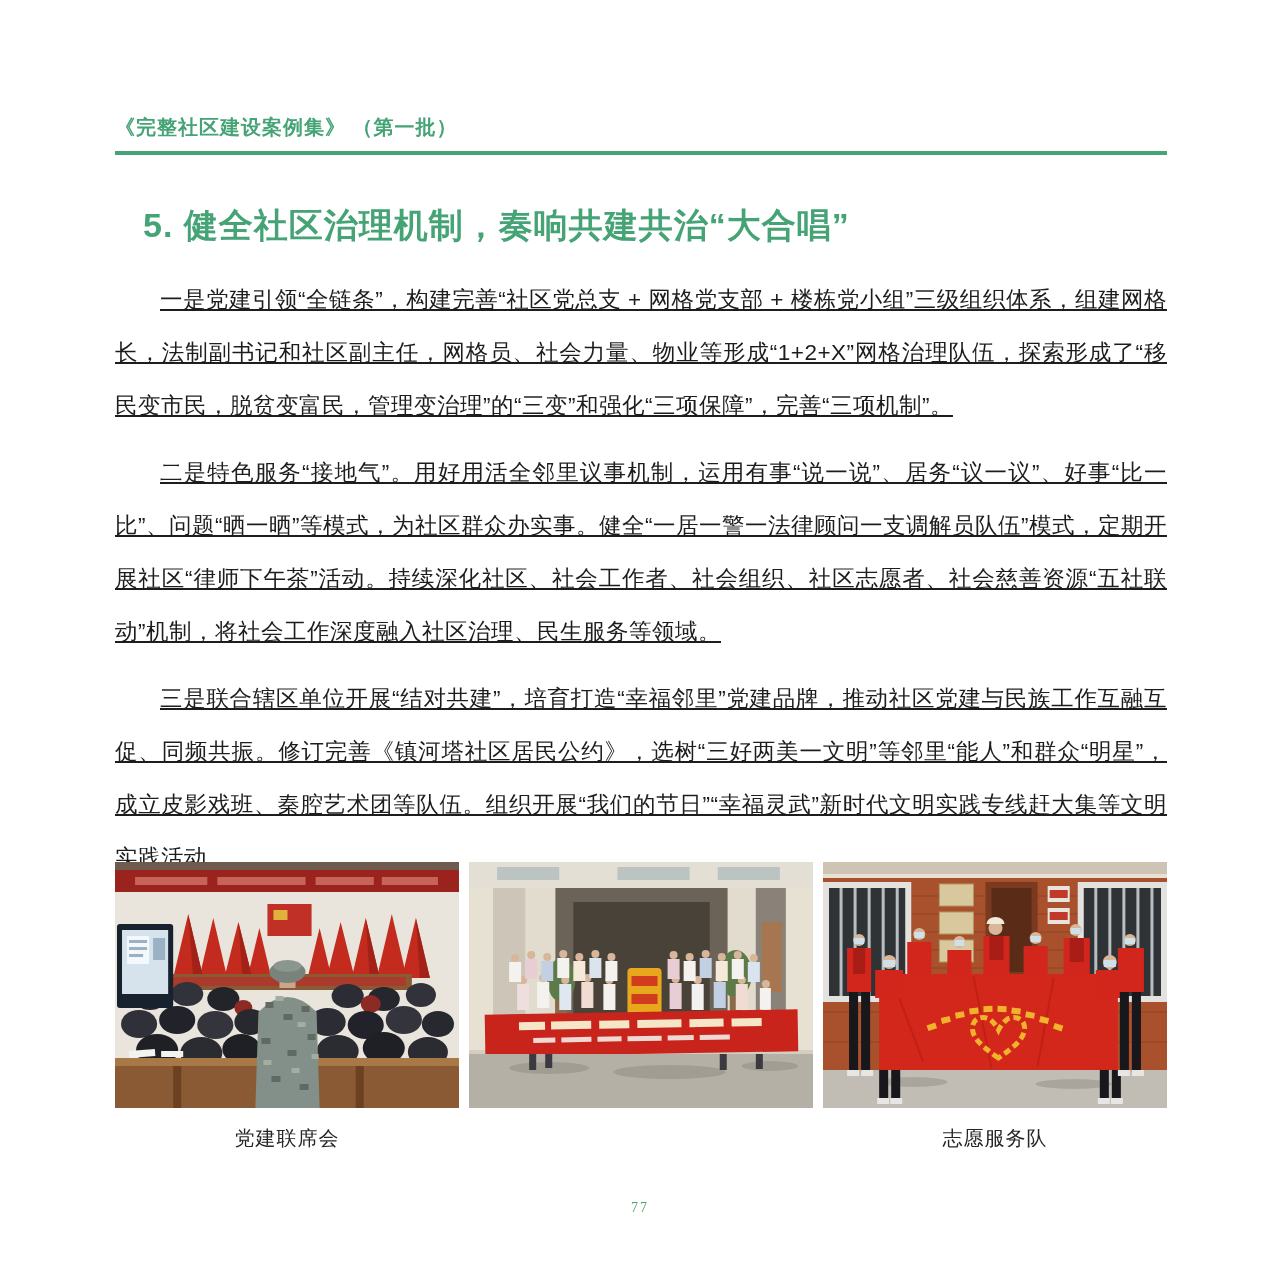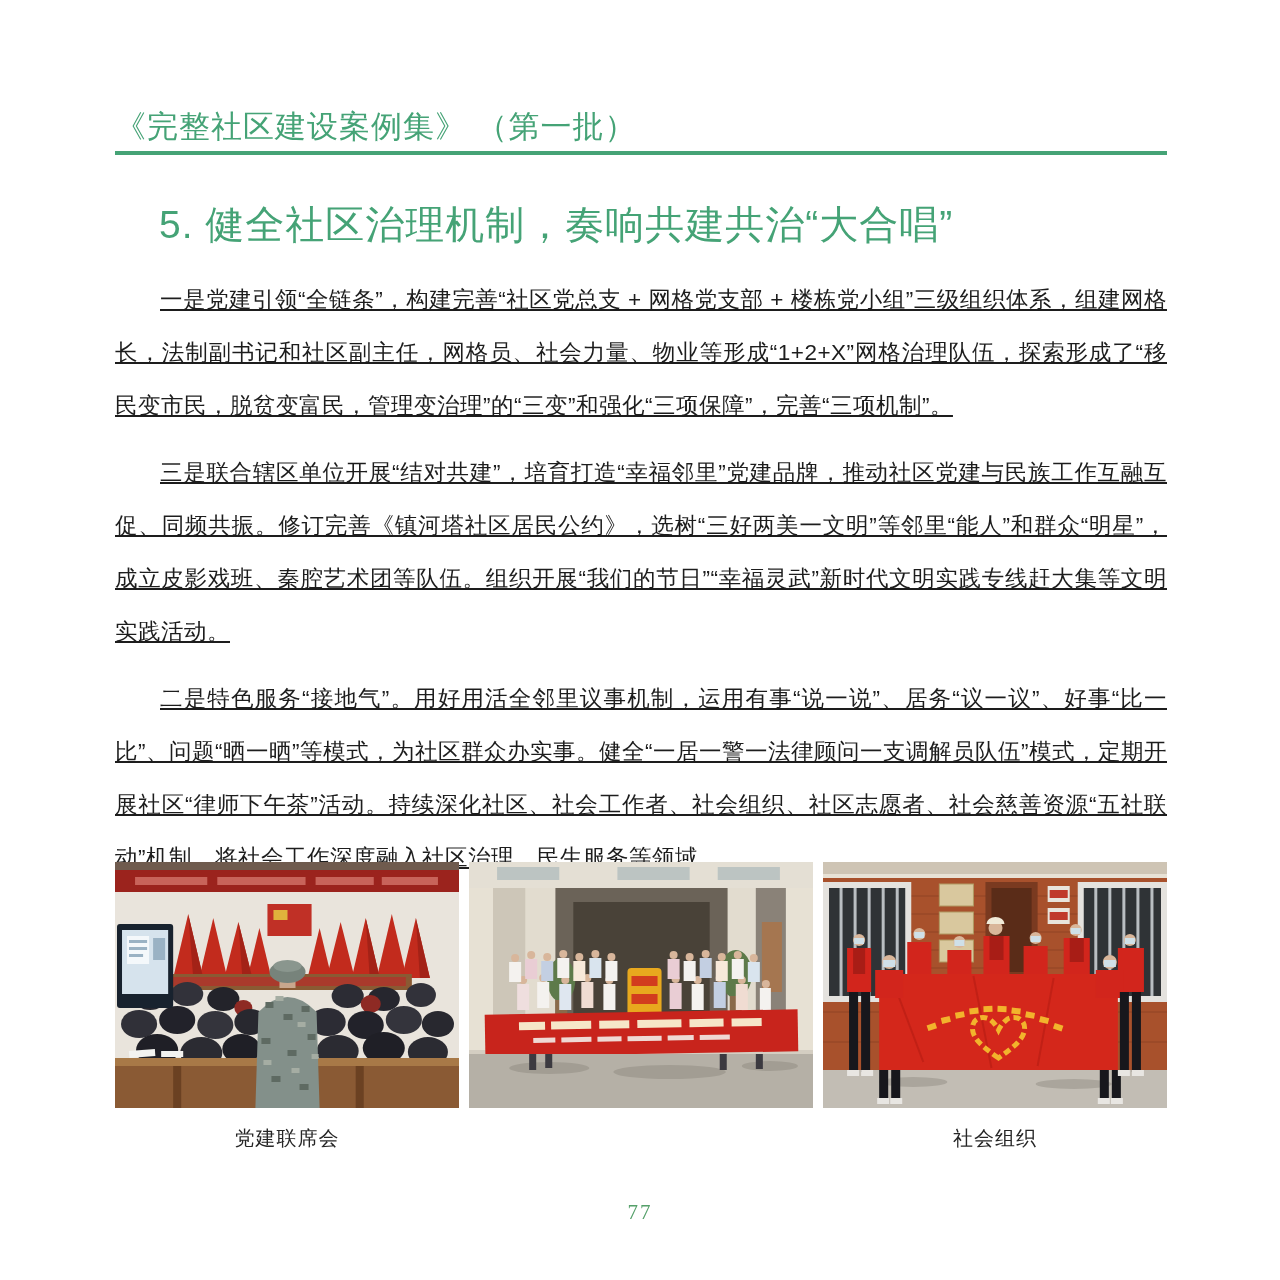--- a/index.html
+++ b/index.html
@@ -3,63 +3,63 @@
 <meta charset="utf-8">
 <style>
   * { box-sizing: border-box; margin: 0; padding: 0; }
   html, body { width: 1280px; height: 1280px; background: #ffffff; }
   body { font-family: "Liberation Sans", sans-serif; position: relative; overflow: hidden; }
   .page { position: relative; width: 1280px; height: 1280px; background: #fff; }
 
   .doc-header { position: absolute; left: 115px; top: 112px; width: 1052px; }
   .doc-title {
     color: var(--accent-green, #45a376);
-    font-size: 31px; font-weight: normal; letter-spacing: 1px; line-height: 30px;
+    font-size: 20px; font-weight: bold; letter-spacing: 1px; line-height: 30px;
   }
   .header-rule { margin-top: 9px; height: 4px; background: var(--accent-green, #45a376); }
 
   .content { position: absolute; left: 115px; top: 205px; width: 1052px; }
   .section-heading {
     color: var(--accent-green, #45a376);
-    font-size: 39px; font-weight: normal; line-height: 40px;
-    margin: 0 0 28px 44px; letter-spacing: 1px;
+    font-size: 34px; font-weight: bold; line-height: 40px;
+    margin: 0 0 28px 28px; letter-spacing: 1px;
   }
   .body-para {
     font-size: 22.5px; line-height: 53px; color: #1d1d1d;
     text-align: justify; text-indent: 2em; margin-bottom: 14px;
     letter-spacing: 0.5px;
     text-decoration: underline;
   }
 
   .photo-row { position: absolute; left: 115px; top: 862px; width: 1052px; display: flex; gap: 10px; }
   .photo-fig { flex: 1; min-width: 0; }
   .photo-fig svg { display: block; width: 100%; height: 246px; }
   .photo-caption { text-align: center; margin-top: 17px; font-size: 20px; color: #262626; letter-spacing: 1px; }
 
   .page-number {
     position: absolute; top: 1200px; left: 0; width: 100%; text-align: center;
-    font-family: "Liberation Serif", serif; font-size: 21px;
+    font-family: "Liberation Serif", serif; font-size: 14px;
     color: var(--page-number-green, #55a06a); letter-spacing: 2px;
   }
 </style>
 </head>
 <body>
 
 <div class="page">
 
   <div class="doc-header">
     <div class="doc-title">《完整社区建设案例集》 （第一批）</div>
     <div class="header-rule"></div>
   </div>
 
   <div class="content">
     <h1 class="section-heading">5. 健全社区治理机制，奏响共建共治“大合唱”</h1>
     <p class="body-para">一是党建引领“全链条”，构建完善“社区党总支 + 网格党支部 + 楼栋党小组”三级组织体系，组建网格长，法制副书记和社区副主任，网格员、社会力量、物业等形成“1+2+X”网格治理队伍，探索形成了“移民变市民，脱贫变富民，管理变治理”的“三变”和强化“三项保障”，完善“三项机制”。</p>
+    <p class="body-para">二是特色服务“接地气”。用好用活全邻里议事机制，运用有事“说一说”、居务“议一议”、好事“比一比”、问题“晒一晒”等模式，为社区群众办实事。健全“一居一警一法律顾问一支调解员队伍”模式，定期开展社区“律师下午茶”活动。持续深化社区、社会工作者、社会组织、社区志愿者、社会慈善资源“五社联动”机制，将社会工作深度融入社区治理、民生服务等领域。</p>
     <p class="body-para">三是联合辖区单位开展“结对共建”，培育打造“幸福邻里”党建品牌，推动社区党建与民族工作互融互促、同频共振。修订完善《镇河塔社区居民公约》，选树“三好两美一文明”等邻里“能人”和群众“明星”，成立皮影戏班、秦腔艺术团等队伍。组织开展“我们的节日”“幸福灵武”新时代文明实践专线赶大集等文明实践活动。</p>
-    <p class="body-para">二是特色服务“接地气”。用好用活全邻里议事机制，运用有事“说一说”、居务“议一议”、好事“比一比”、问题“晒一晒”等模式，为社区群众办实事。健全“一居一警一法律顾问一支调解员队伍”模式，定期开展社区“律师下午茶”活动。持续深化社区、社会工作者、社会组织、社区志愿者、社会慈善资源“五社联动”机制，将社会工作深度融入社区治理、民生服务等领域。</p>
   </div>
 
   <div class="photo-row">
 
     <figure class="photo-fig">
       <svg viewBox="0 0 343 246" preserveAspectRatio="none">
         <rect width="343" height="246" fill="#e9e4dc"></rect>
         <rect width="343" height="8" fill="#6f5b4e"></rect>
         <rect y="8" width="343" height="22" fill="#9b231d"></rect>
         <g fill="#c8635a">
@@ -388,20 +388,20 @@
           <rect x="26" y="130" width="9" height="80" fill="#17171c"></rect>
             <rect x="38" y="130" width="9" height="80" fill="#17171c"></rect>
           <rect x="24" y="208" width="12" height="6" fill="#e8e6e2"></rect>
             <rect x="38" y="208" width="12" height="6" fill="#e8e6e2"></rect>
           <rect x="296" y="130" width="9" height="80" fill="#17171c"></rect>
             <rect x="308" y="130" width="9" height="80" fill="#17171c"></rect>
           <rect x="294" y="208" width="12" height="6" fill="#e8e6e2"></rect>
             <rect x="308" y="208" width="12" height="6" fill="#e8e6e2"></rect>
         </g>
       </svg>
-      <figcaption class="photo-caption">社会组织</figcaption>
+      <figcaption class="photo-caption">志愿服务队</figcaption>
     </figure>
 
   </div>
 
   <div class="page-number">77</div>
 
 </div>
 
 </body></html>

